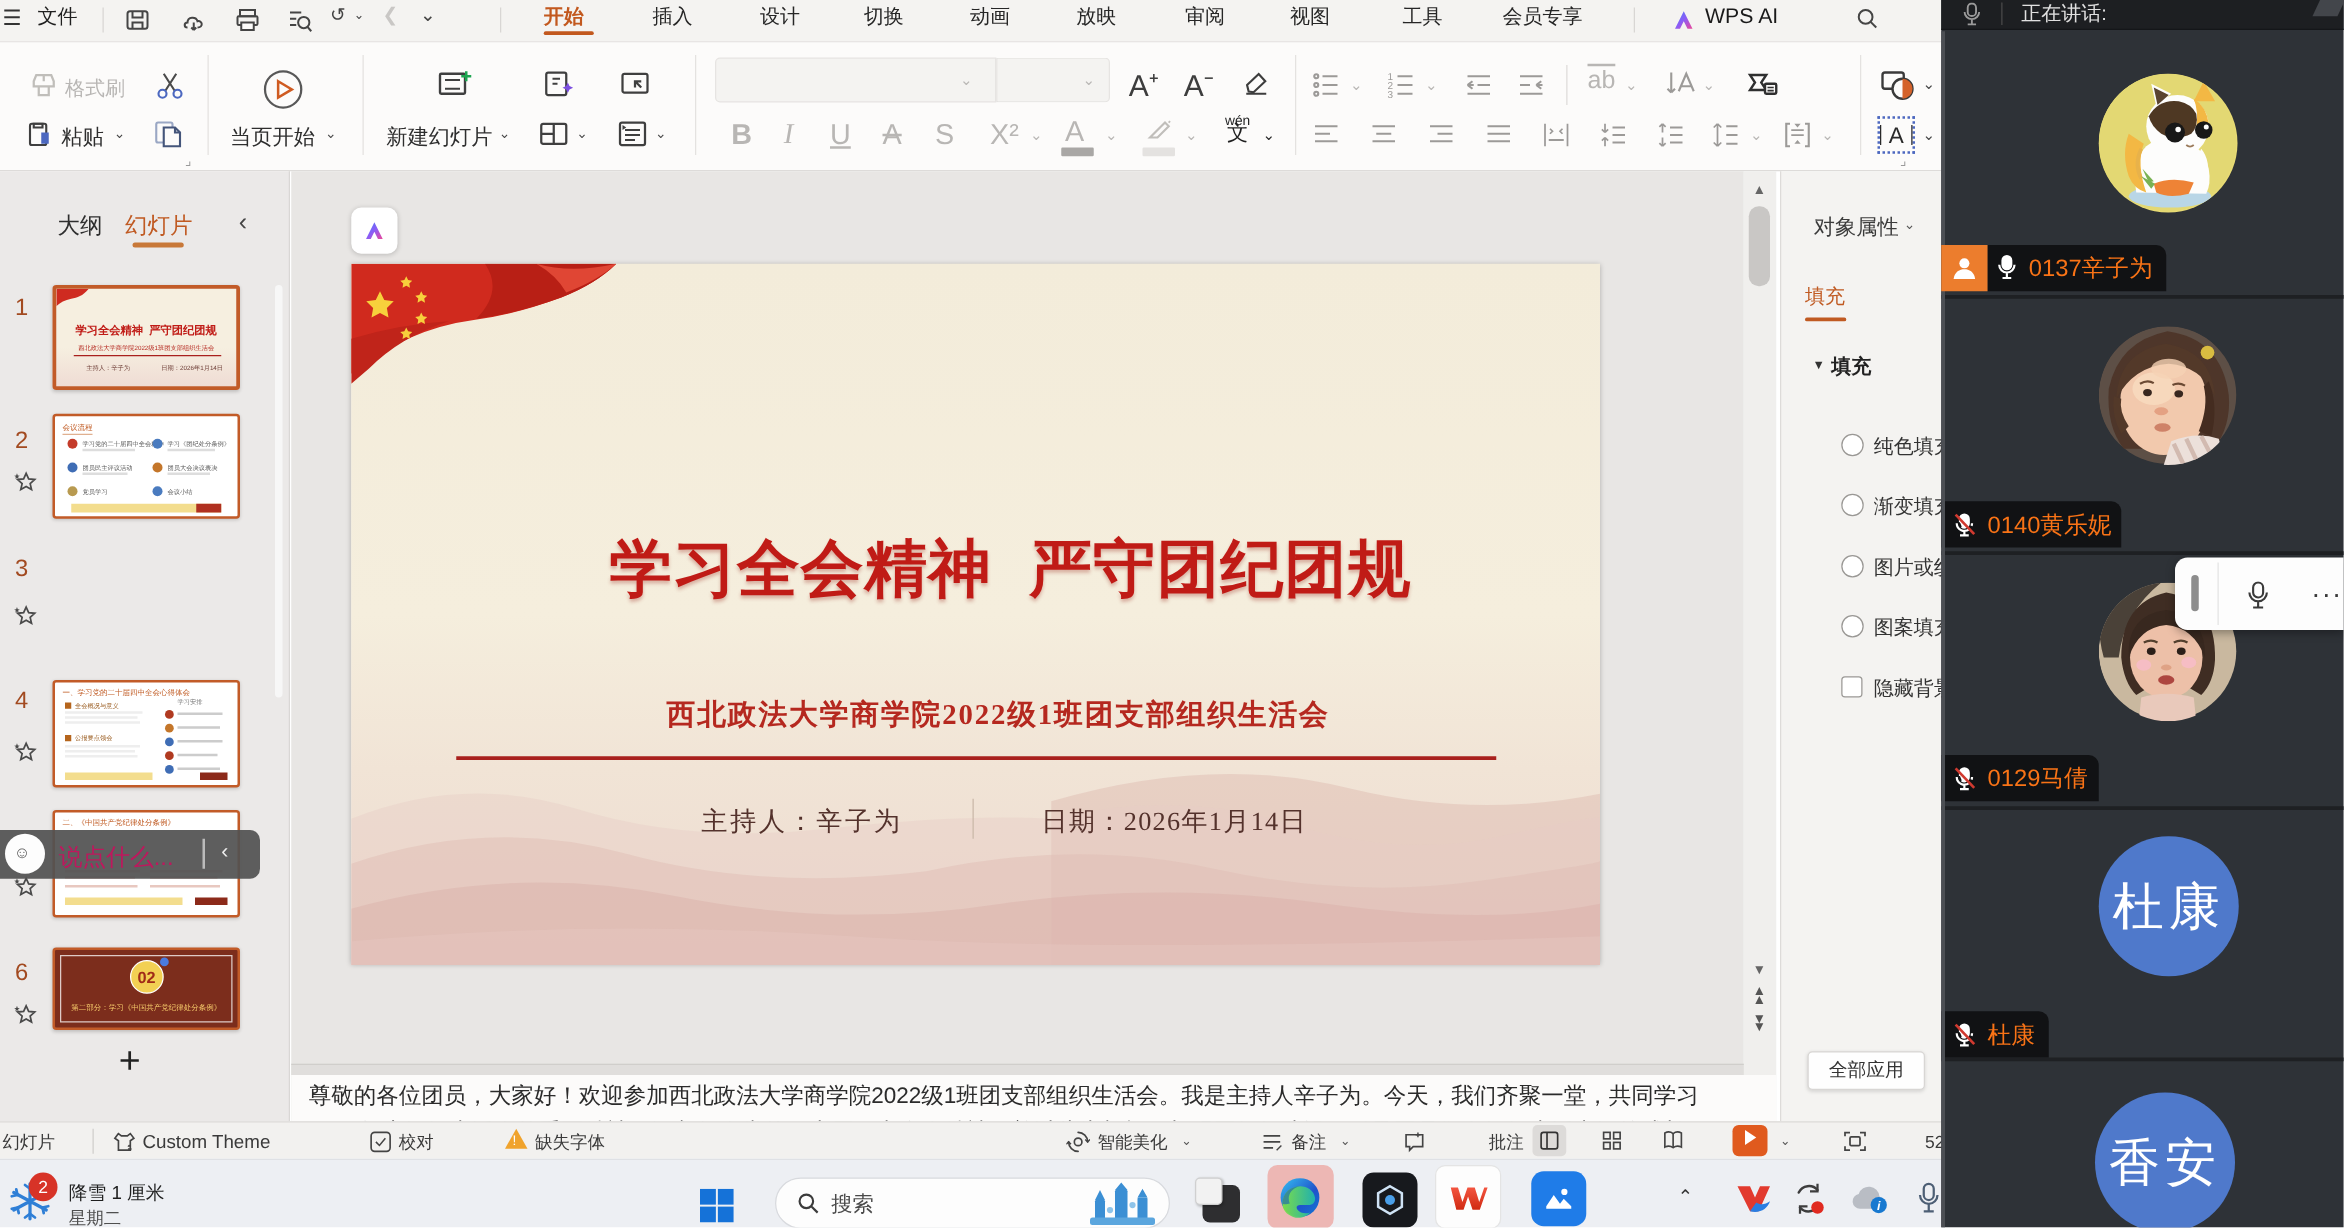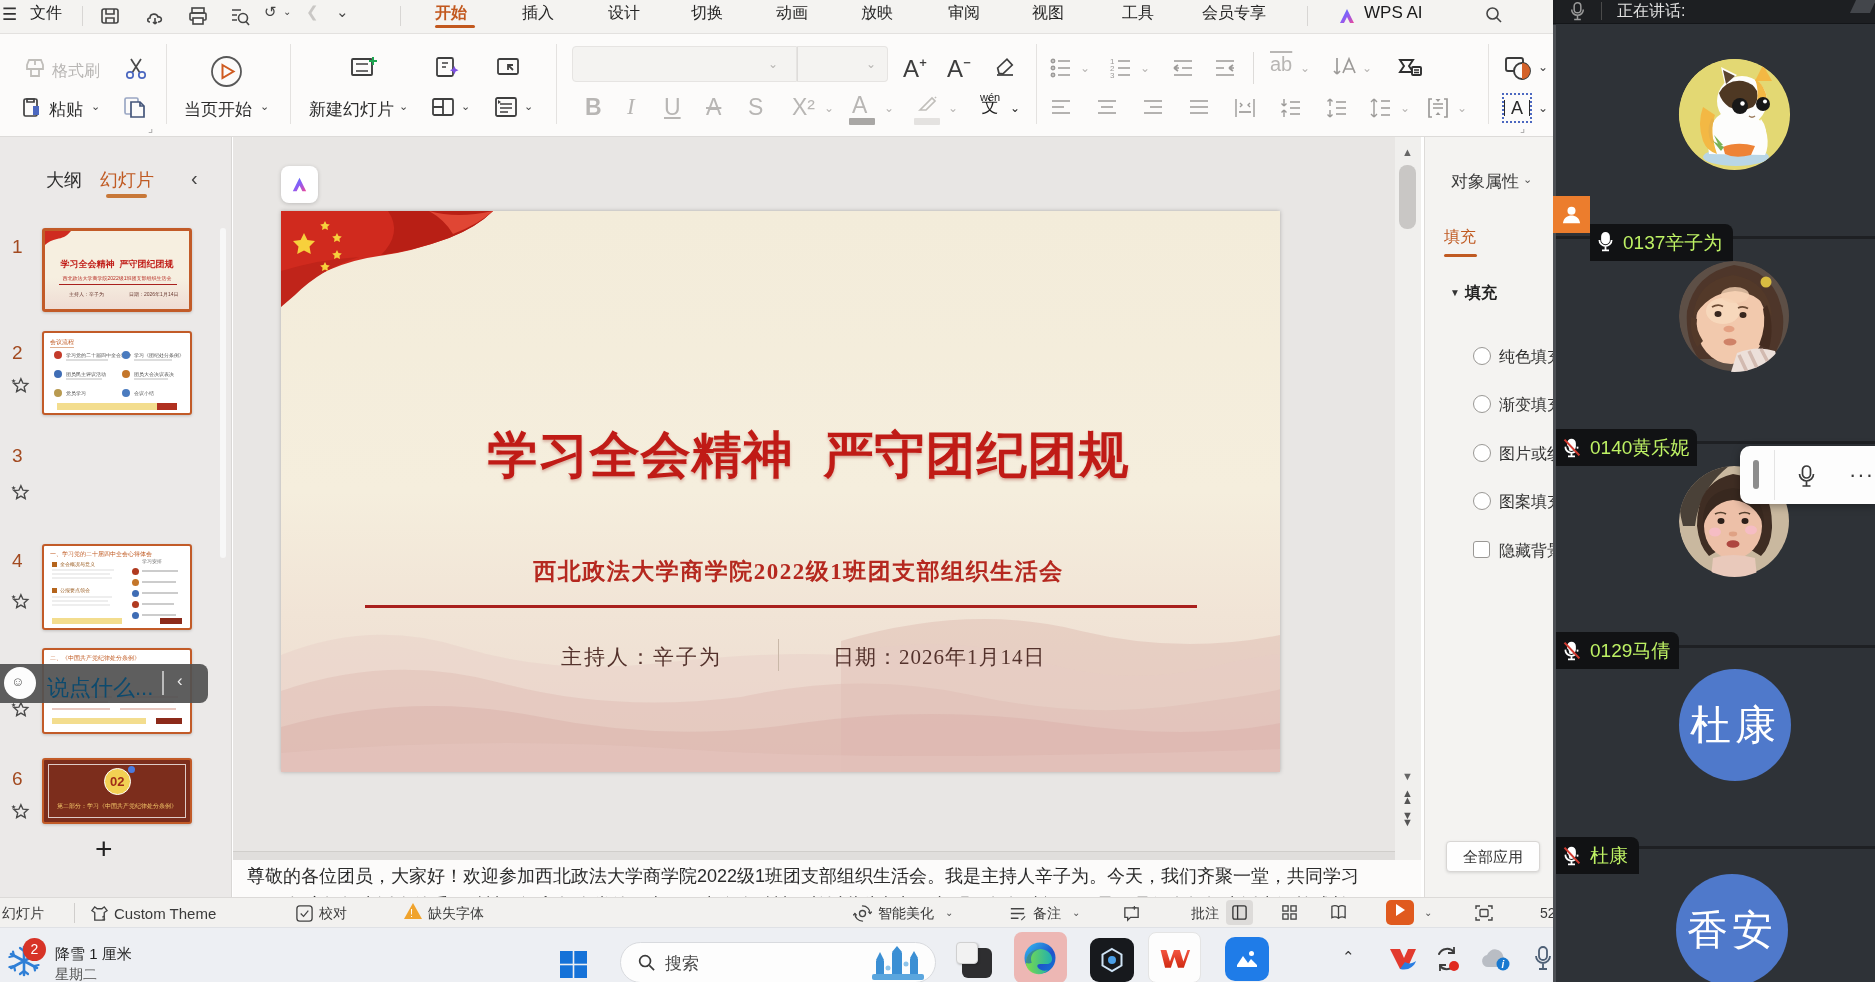--- a/index.html
+++ b/index.html
@@ -25,21 +25,21 @@
   #editor { left:233px; top:137px; width:1162px; height:760px; background:#e8e6e4; }
   #slide { left:281px; top:211px; width:999px; height:561px; background:linear-gradient(180deg,#f3ecda 0%,#f5eedd 50%,#f1e4d6 72%,#ecdacf 100%); box-shadow:0 0 4px rgba(0,0,0,0.25); }
   
   #rightpanel { left:1424px; top:137px; width:129px; height:760px; background:#f4f3f1; border-left:1px solid #dddbd9; }
   
   #statusbar { left:0; top:897px; width:1553px; height:30px; background:#f2f1ef; border-top:1px solid #dcdad8; font-size:14px; color:#3a3a3a; }
   
   #taskbar { left:0; top:927px; width:1553px; height:55px; background:#edeff3; border-top:1px solid #dfe1e5; }
   
   #meeting { left:1553px; top:0; width:322px; height:982px; background:#2e3237; }
-  .vlabel { position:absolute; left:0; height:37px; background:#111214; color:#bef264; font-size:19px; display:flex; align-items:center; border-top-right-radius:8px;margin-top:28px; }
+  .vlabel { position:absolute; left:0; height:37px; background:#111214; color:#f97316; font-size:19px; display:flex; align-items:center; border-top-right-radius:8px; }
   .avatar { position:absolute; border-radius:50%; }
 </style>
 </head>
 <body>
   <div class="abs" id="menubar">
     <div class="mico" style="left:2px;top:4px;font-size:17px;color:#333;">☰</div>
     <div class="tab" style="left:30px;color:#1f1f1f;">文件</div>
     <div class="abs" style="left:82px;top:6px;width:1px;height:20px;background:#d8d6d4;"></div>
     <svg class="abs" style="left:98px;top:4px;" width="24" height="24" viewBox="0 0 24 24" fill="none" stroke="#454545" stroke-width="1.6">
       <rect x="4" y="5" width="16" height="14" rx="2"></rect>
@@ -384,21 +384,21 @@
     </div>
 
     <div class="abs" style="left:95px;top:695px;width:28px;height:28px;font-size:30px;color:#222;font-weight:300;">+</div>
 
     <div class="abs" style="left:220px;top:91px;width:6px;height:330px;background:#f7f7f7;border-radius:3px;"></div>
   </div>
 
   <div class="abs" style="left:0;top:664px;width:208px;height:39px;background:rgba(82,82,82,0.93);border-radius:0 8px 8px 0;z-index:40;"></div>
   <div class="abs" style="left:4px;top:667px;width:32px;height:32px;border-radius:50%;background:#fdfdfd;z-index:41;"></div>
   <div class="abs" style="left:11px;top:674px;font-size:13px;color:#555;z-index:42;">☺</div>
-  <div class="abs" style="left:47px;top:673px;font-size:22px;color:#0c4a6e;z-index:42;">说点什么...</div>
+  <div class="abs" style="left:47px;top:673px;font-size:19px;color:#be185d;z-index:42;">说点什么...</div>
   <div class="abs" style="left:162px;top:671px;width:2px;height:24px;background:#bbb;z-index:42;"></div>
   <div class="abs" style="left:177px;top:671px;font-size:17px;color:#eee;z-index:42;">‹</div>
   <div class="abs" id="editor"></div>
 
   <div class="abs" style="left:281px;top:166px;width:37px;height:37px;background:#fff;border-radius:8px;box-shadow:0 1px 4px rgba(0,0,0,0.18);"></div>
   <svg class="abs" style="left:289px;top:174px;" width="21" height="21" viewBox="0 0 22 22">
     <path d="M4 18L11 4l7 14h-4l-3-6-3 6z" fill="url(#ai1)"></path>
   </svg>
   <div class="abs" id="slide">
 

